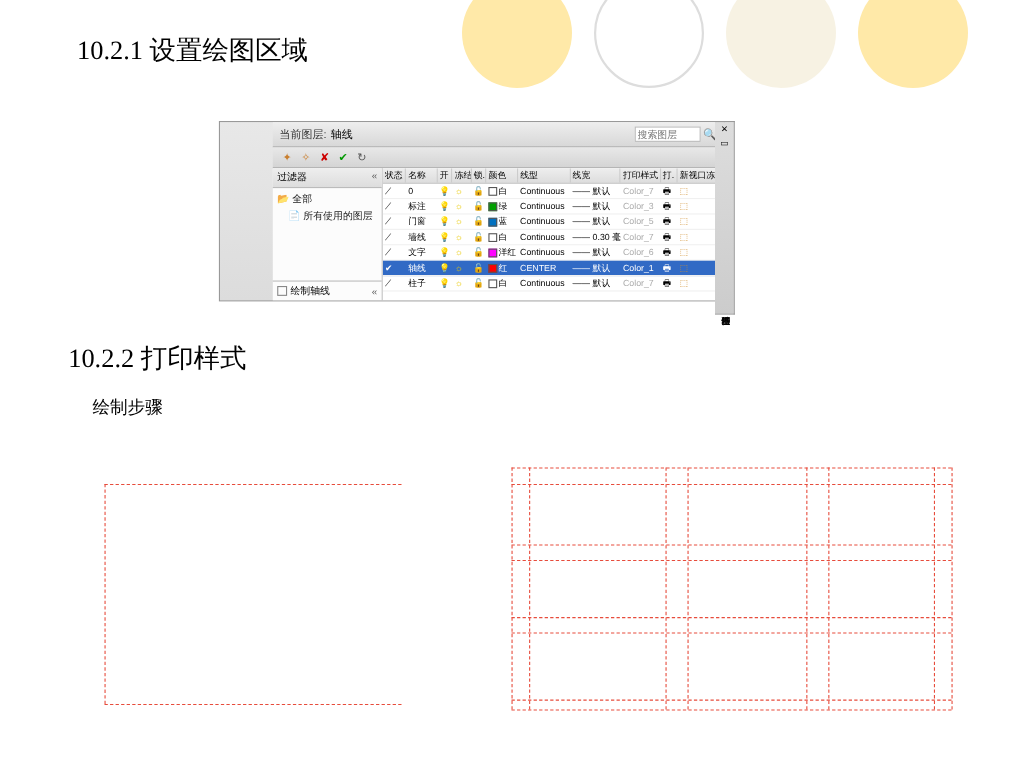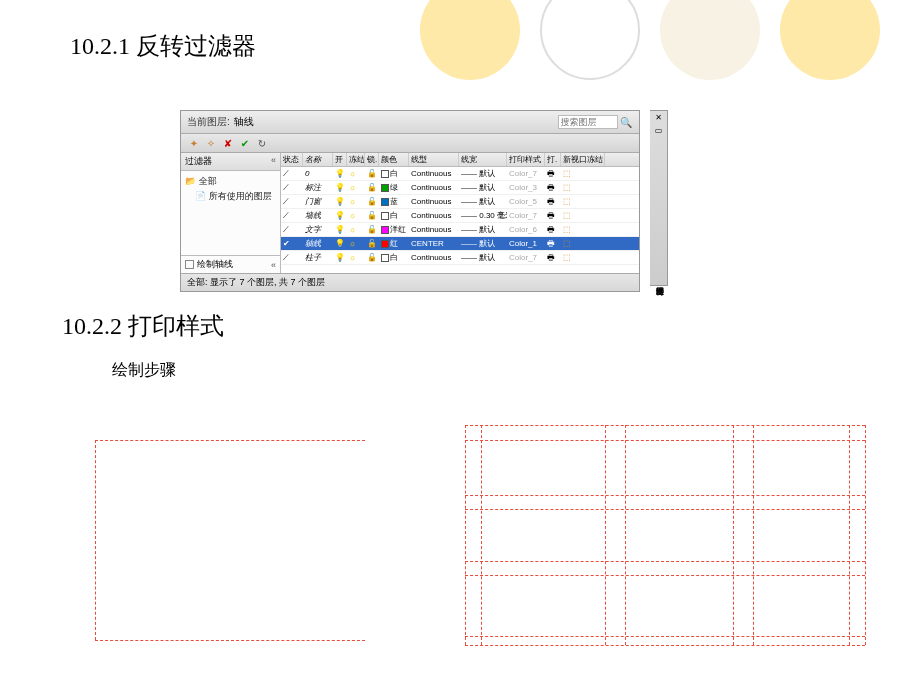--- a/index.html
+++ b/index.html
@@ -32,35 +32,36 @@
     .heading-2 {
       position: absolute;
       top: 310px;
       left: 62px;
       font-size: 24px;
       font-family: SimSun, serif;
     }
     .subheading {
       position: absolute;
       top: 360px;
-      left: 112px;
+      left: 84px;
       font-size: 16px;
       font-family: SimSun, serif;
     }
     
     .layer-panel {
       position: absolute;
       top: 110px;
-      left: 180px;
+      left: 199px;
       width: 460px;
       background: linear-gradient(#e8e8e8, #dcdcdc);
       border: 1px solid #999;
       font-size: 10px;
       display: flex;
       flex-direction: column;
+      padding-left: 48px;
     }
     .panel-header {
       display: flex;
       align-items: center;
       padding: 4px 6px;
       background: linear-gradient(#eee, #d8d8d8);
       border-bottom: 1px solid #aaa;
     }
     .panel-header-label { font-size: 10px; color: #333; }
     .panel-header-val { margin-left: 4px; }
@@ -134,21 +135,21 @@
       border-bottom: 1px solid #bbb;
       font-size: 8px;
     }
     .grid-head > div {
       padding: 1px 2px;
       border-right: 1px solid #ccc;
       white-space: nowrap;
       overflow: hidden;
     }
     .gc-status { width: 22px; }
-    .gc-name { width: 30px; font-style: italic; }
+    .gc-name { width: 30px; }
     .gc-on { width: 14px; }
     .gc-freeze { width: 18px; }
     .gc-lock { width: 14px; }
     .gc-color { width: 30px; }
     .gc-ltype { width: 50px; }
     .gc-lweight { width: 48px; }
     .gc-pstyle { width: 38px; }
     .gc-plot { width: 16px; }
     .gc-vpfreeze { width: 44px; }
     .grid-row {
@@ -225,21 +226,21 @@
     }
   </style>
 </head>
 <body>
 
 <div class="bg-circle circle-1"></div>
 <div class="bg-circle circle-2"></div>
 <div class="bg-circle circle-3"></div>
 <div class="bg-circle circle-4"></div>
 
-<div class="heading-1">10.2.1  反转过滤器</div>
+<div class="heading-1">10.2.1  设置绘图区域</div>
 <div class="heading-2">10.2.2  打印样式</div>
 <div class="subheading">绘制步骤</div>
 
 <div class="layer-panel">
   <div class="panel-header">
     <span class="panel-header-label">当前图层:</span>
     <span class="panel-header-val">轴线</span>
     <span class="panel-header-spacer"></span>
     <input class="panel-search" placeholder="搜索图层" style="">
     <span class="panel-search-ico">🔍</span>
@@ -369,21 +370,20 @@
             <div class="gc-color"><span class="color-sw" style="background:#ffffff"></span>白</div>
             <div class="gc-ltype">Continuous</div>
             <div class="gc-lweight">—— 默认</div>
             <div class="gc-pstyle" style="color:#aaa">Color_7</div>
             <div class="gc-plot ico-sm">🖶</div>
             <div class="gc-vpfreeze ico-sm" style="color:#d08f2f">⬚</div>
           </div>
         </div>
     </div>
   </div>
-  <div class="panel-footer">全部: 显示了 7 个图层, 共 7 个图层</div>
 </div>
 
 <div class="panel-side">
   <span class="x">✕</span>
   <span class="x">▭</span>
   <span class="vt">图层特性管理器</span>
 </div>
 
 <div class="drawing drawing-left" id="dleft">
     <div class="dashline h" style="top: 0%;"></div>

